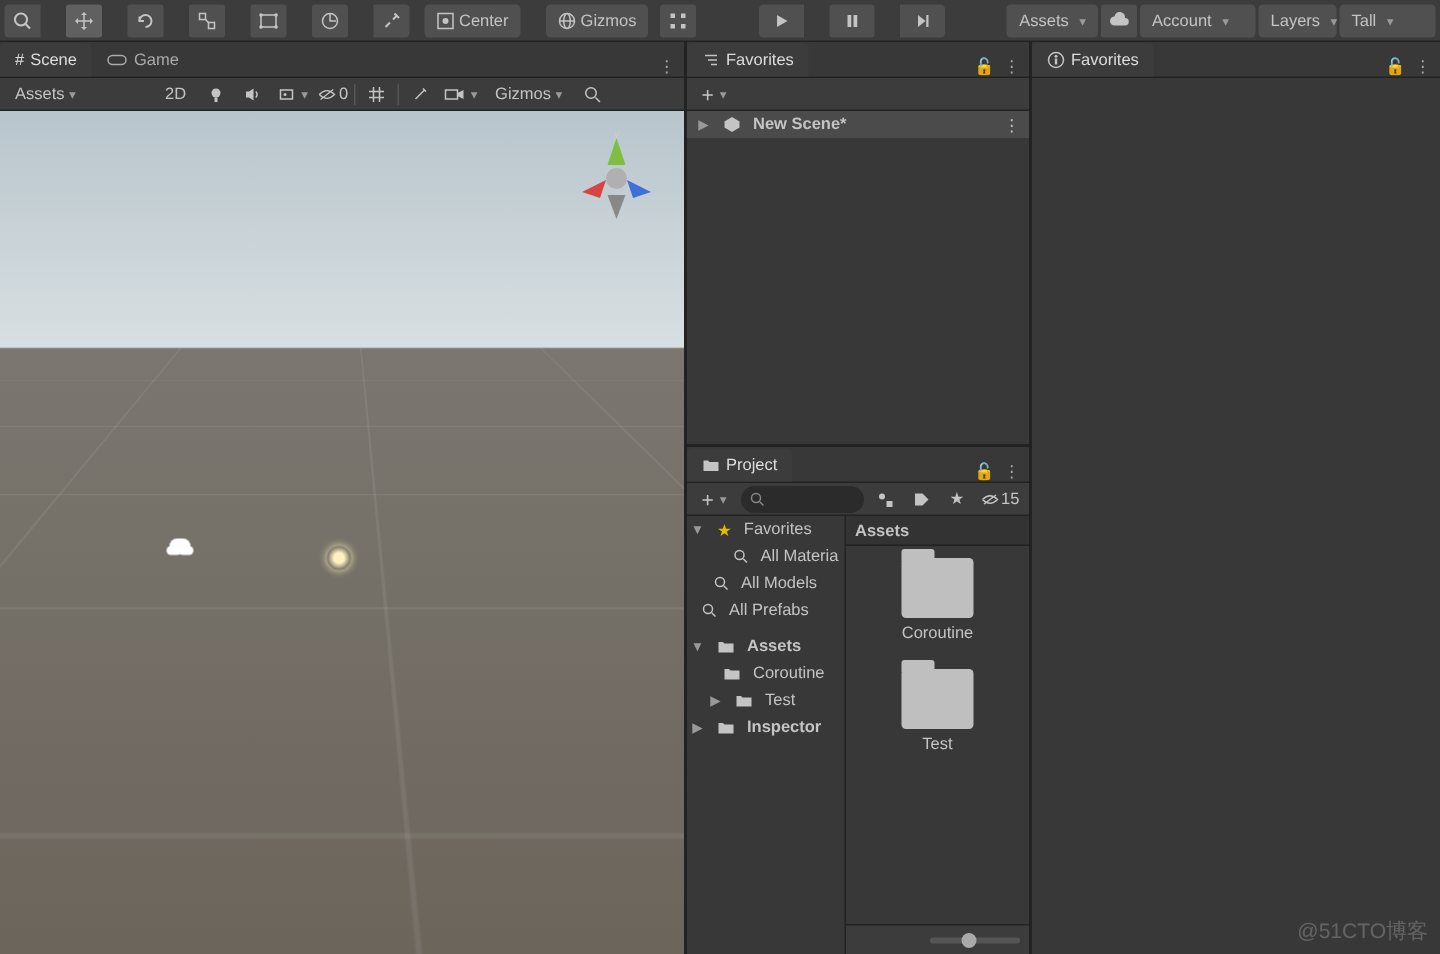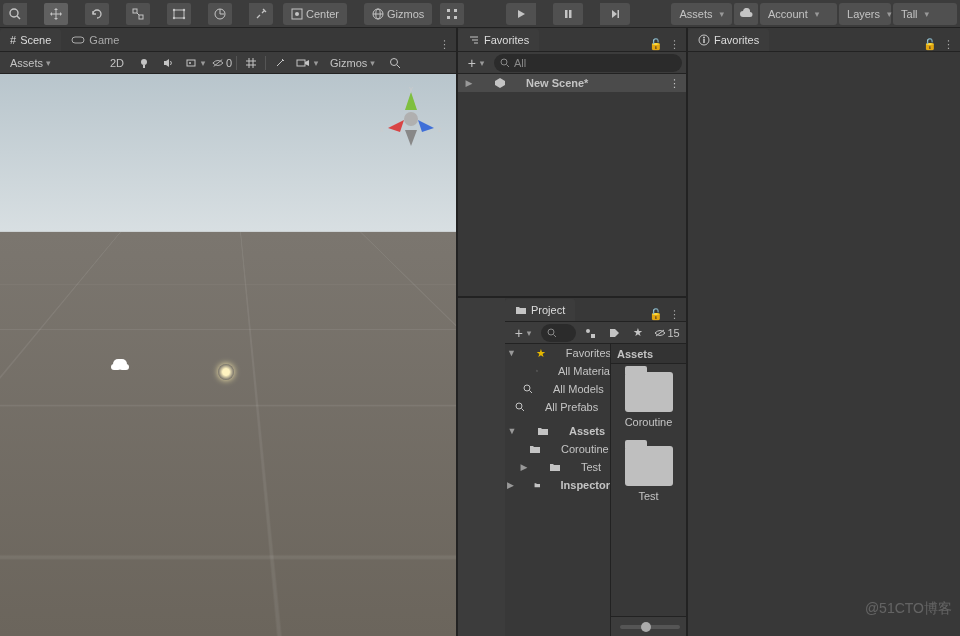--- a/index.html
+++ b/index.html
@@ -29,39 +29,39 @@
   .scene-view { flex: 1; position: relative; background: linear-gradient(to bottom, #b8c5cc 0%, #d8dfe2 28%, #7b766f 28.2%, #6b655c 100%); overflow: hidden; }
   .ground-grid { position: absolute; top: 28.2%; left: 0; right: 0; bottom: 0; background-image:
      linear-gradient(rgba(255,255,255,0.07) 1px, transparent 1px),
      linear-gradient(90deg, rgba(255,255,255,0.07) 1px, transparent 1px);
      background-size: 120px 60px, 120px 60px; transform: perspective(400px) rotateX(72deg); transform-origin: top center; }
   .gizmo { position: absolute; top: 10px; right: 10px; width: 70px; height: 70px; }
   .sun { position: absolute; top: 290px; left: 218px; width: 16px; height: 16px; background: radial-gradient(circle, #fff3c0 30%, transparent 70%); border-radius: 50%; box-shadow: 0 0 6px #fff0b0; }
   .cloud { position: absolute; top: 285px; left: 113px; width: 14px; height: 10px; background: #fff; border-radius: 6px; box-shadow: -4px 3px 0 -2px #fff, 4px 3px 0 -2px #fff; }
   .panel-body { flex: 1; background: #383838; overflow: auto; }
   .search { flex: 1; height: 18px; background: #2b2b2b; border-radius: 9px; display: flex; align-items: center; padding: 0 6px; color: #888; gap: 4px; }
-  .tree-row { height: 18px; display: flex; align-items: center; padding-left: 6px; gap: 20px; cursor: pointer; }
+  .tree-row { height: 18px; display: flex; align-items: center; padding-left: 6px; gap: 8px; cursor: pointer; }
   .tree-row.hdr { background: #4b4b4b; }
   .arrow { width: 10px; display: inline-flex; justify-content: center; color: #999; font-size: 9px; }
   .arrow.down::before { content: "▼"; }
   .arrow.right::before { content: "▶"; }
   .favstar { color: #e6b800; }
-  .project-panel { display: flex; flex-direction: column; flex: 1; margin-left: 47px; }
+  .project-panel { display: flex; flex-direction: column; flex: 1; }
   .proj-split { display: flex; flex: 1; overflow: hidden; }
   .proj-tree { width: 106px; background: #383838; border-right: 1px solid #222; overflow: hidden; font-size: 11px; }
   .proj-grid { flex: 1; background: #383838; display: flex; flex-direction: column; }
   .proj-grid-hdr { height: 20px; background: #333; border-bottom: 1px solid #222; display: flex; align-items: center; padding: 0 6px; font-weight: bold; color: #c4c4c4; }
   .proj-items { flex: 1; padding: 8px; display: flex; flex-direction: column; gap: 18px; align-items: center; }
   .folder-item { display: flex; flex-direction: column; align-items: center; gap: 4px; cursor: pointer; }
   .folder-icon { width: 48px; height: 40px; background: #bfbfbf; border-radius: 3px; position: relative; }
   .folder-icon::before { content: ""; position: absolute; top: -6px; left: 0; width: 22px; height: 8px; background: #bfbfbf; border-radius: 2px 2px 0 0; }
   .slider-bar { height: 20px; background: #3c3c3c; border-top: 1px solid #222; display: flex; align-items: center; justify-content: flex-end; padding: 0 6px; }
   .slider { width: 60px; height: 4px; background: #555; border-radius: 2px; position: relative; }
   .slider::after { content: ""; position: absolute; left: 35%; top: -3px; width: 10px; height: 10px; background: #aaa; border-radius: 50%; }
-  .watermark { position: absolute; right: 8px; bottom: 18px; color: rgba(255,255,255,0.22); font-size: 14px; pointer-events: none; }
+  .watermark { position: absolute; right: 8px; bottom: 6px; color: rgba(255,255,255,0.22); font-size: 14px; pointer-events: none; }
   svg { display: block; }
   .hierarchy-body { background: #383838; }
   .proj-tree .tree-row { padding-left: 2px; white-space: nowrap; }
 </style>
 </head>
 <body>
 
 <div class="toolbar">
   <div class="tool-group">
     <div class="tool-btn">
@@ -294,27 +294,20 @@
         </div>
         <div class="tab-icons">
           <span>🔓</span>
           <span>⋮</span>
         </div>
       </div>
       <div class="subbar">
         <div class="iconbtn dd" style="width:28px">
             <span style="font-size:14px;line-height:1">+</span>
           </div>
-        <div class="search">
-          <svg width="10" height="10" viewBox="0 0 10 10">
-              <circle cx="4" cy="4" r="3" fill="none" stroke="#888"></circle>
-              <line x1="6.5" y1="6.5" x2="9" y2="9" stroke="#888"></line>
-            </svg>
-          <span>All</span>
-        </div>
       </div>
       <div class="panel-body hierarchy-body">
         <div class="tree-row hdr">
           <span class="arrow right"></span>
           <svg width="12" height="12" viewBox="0 0 12 12">
               <path d="M6 1 L11 4 L11 8 L6 11 L1 8 L1 4 Z" fill="#c4c4c4"></path>
             </svg>
           <span style="font-weight:bold">New Scene*</span>
           <span style="margin-left:auto; padding-right:6px">⋮</span>
         </div>

